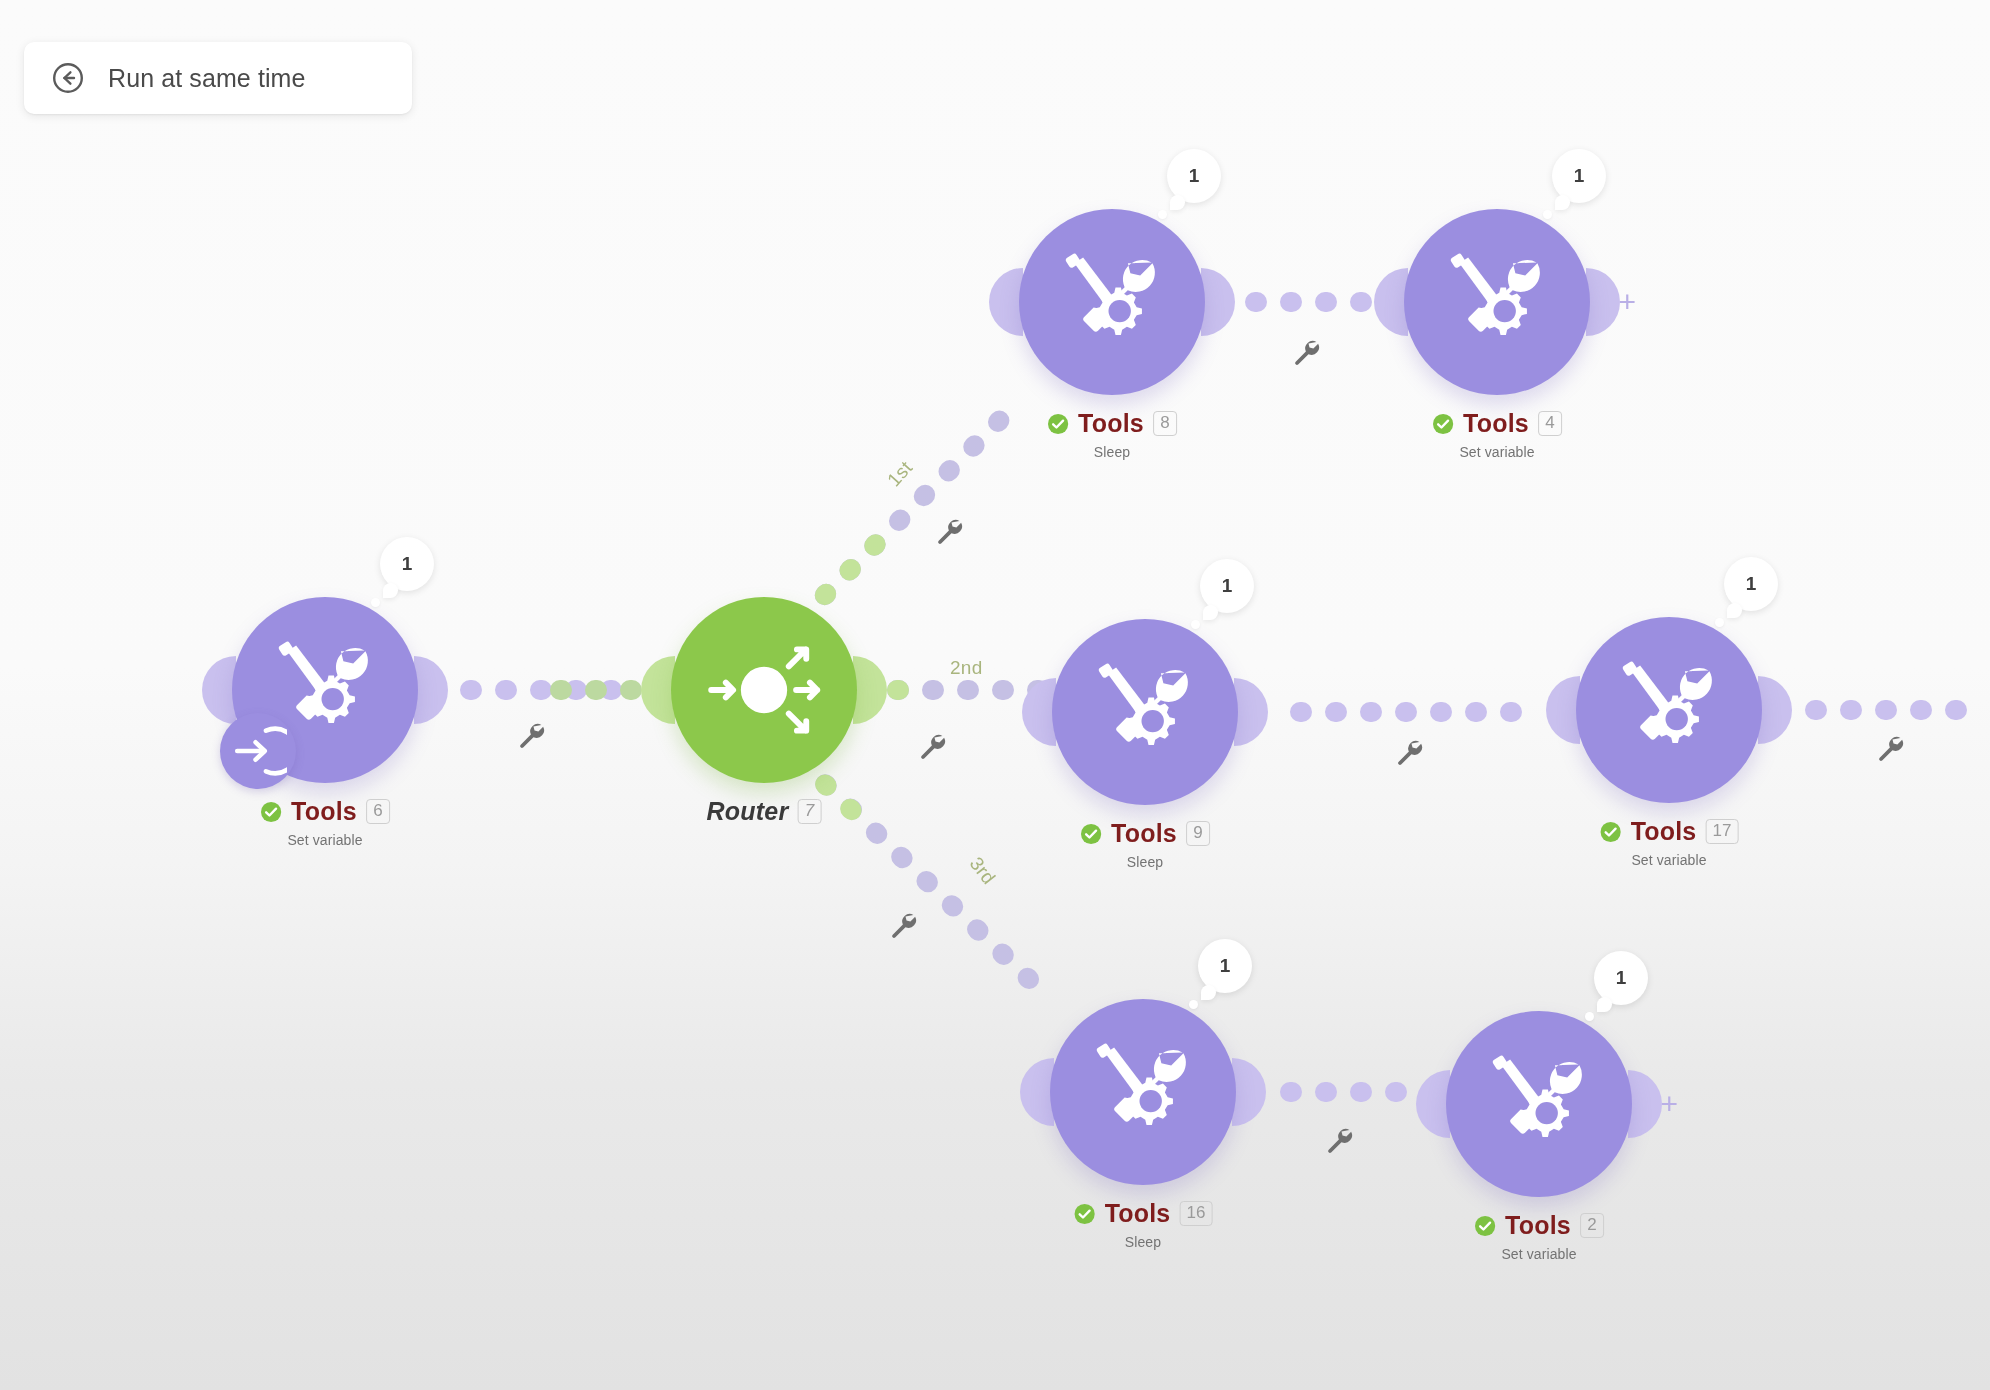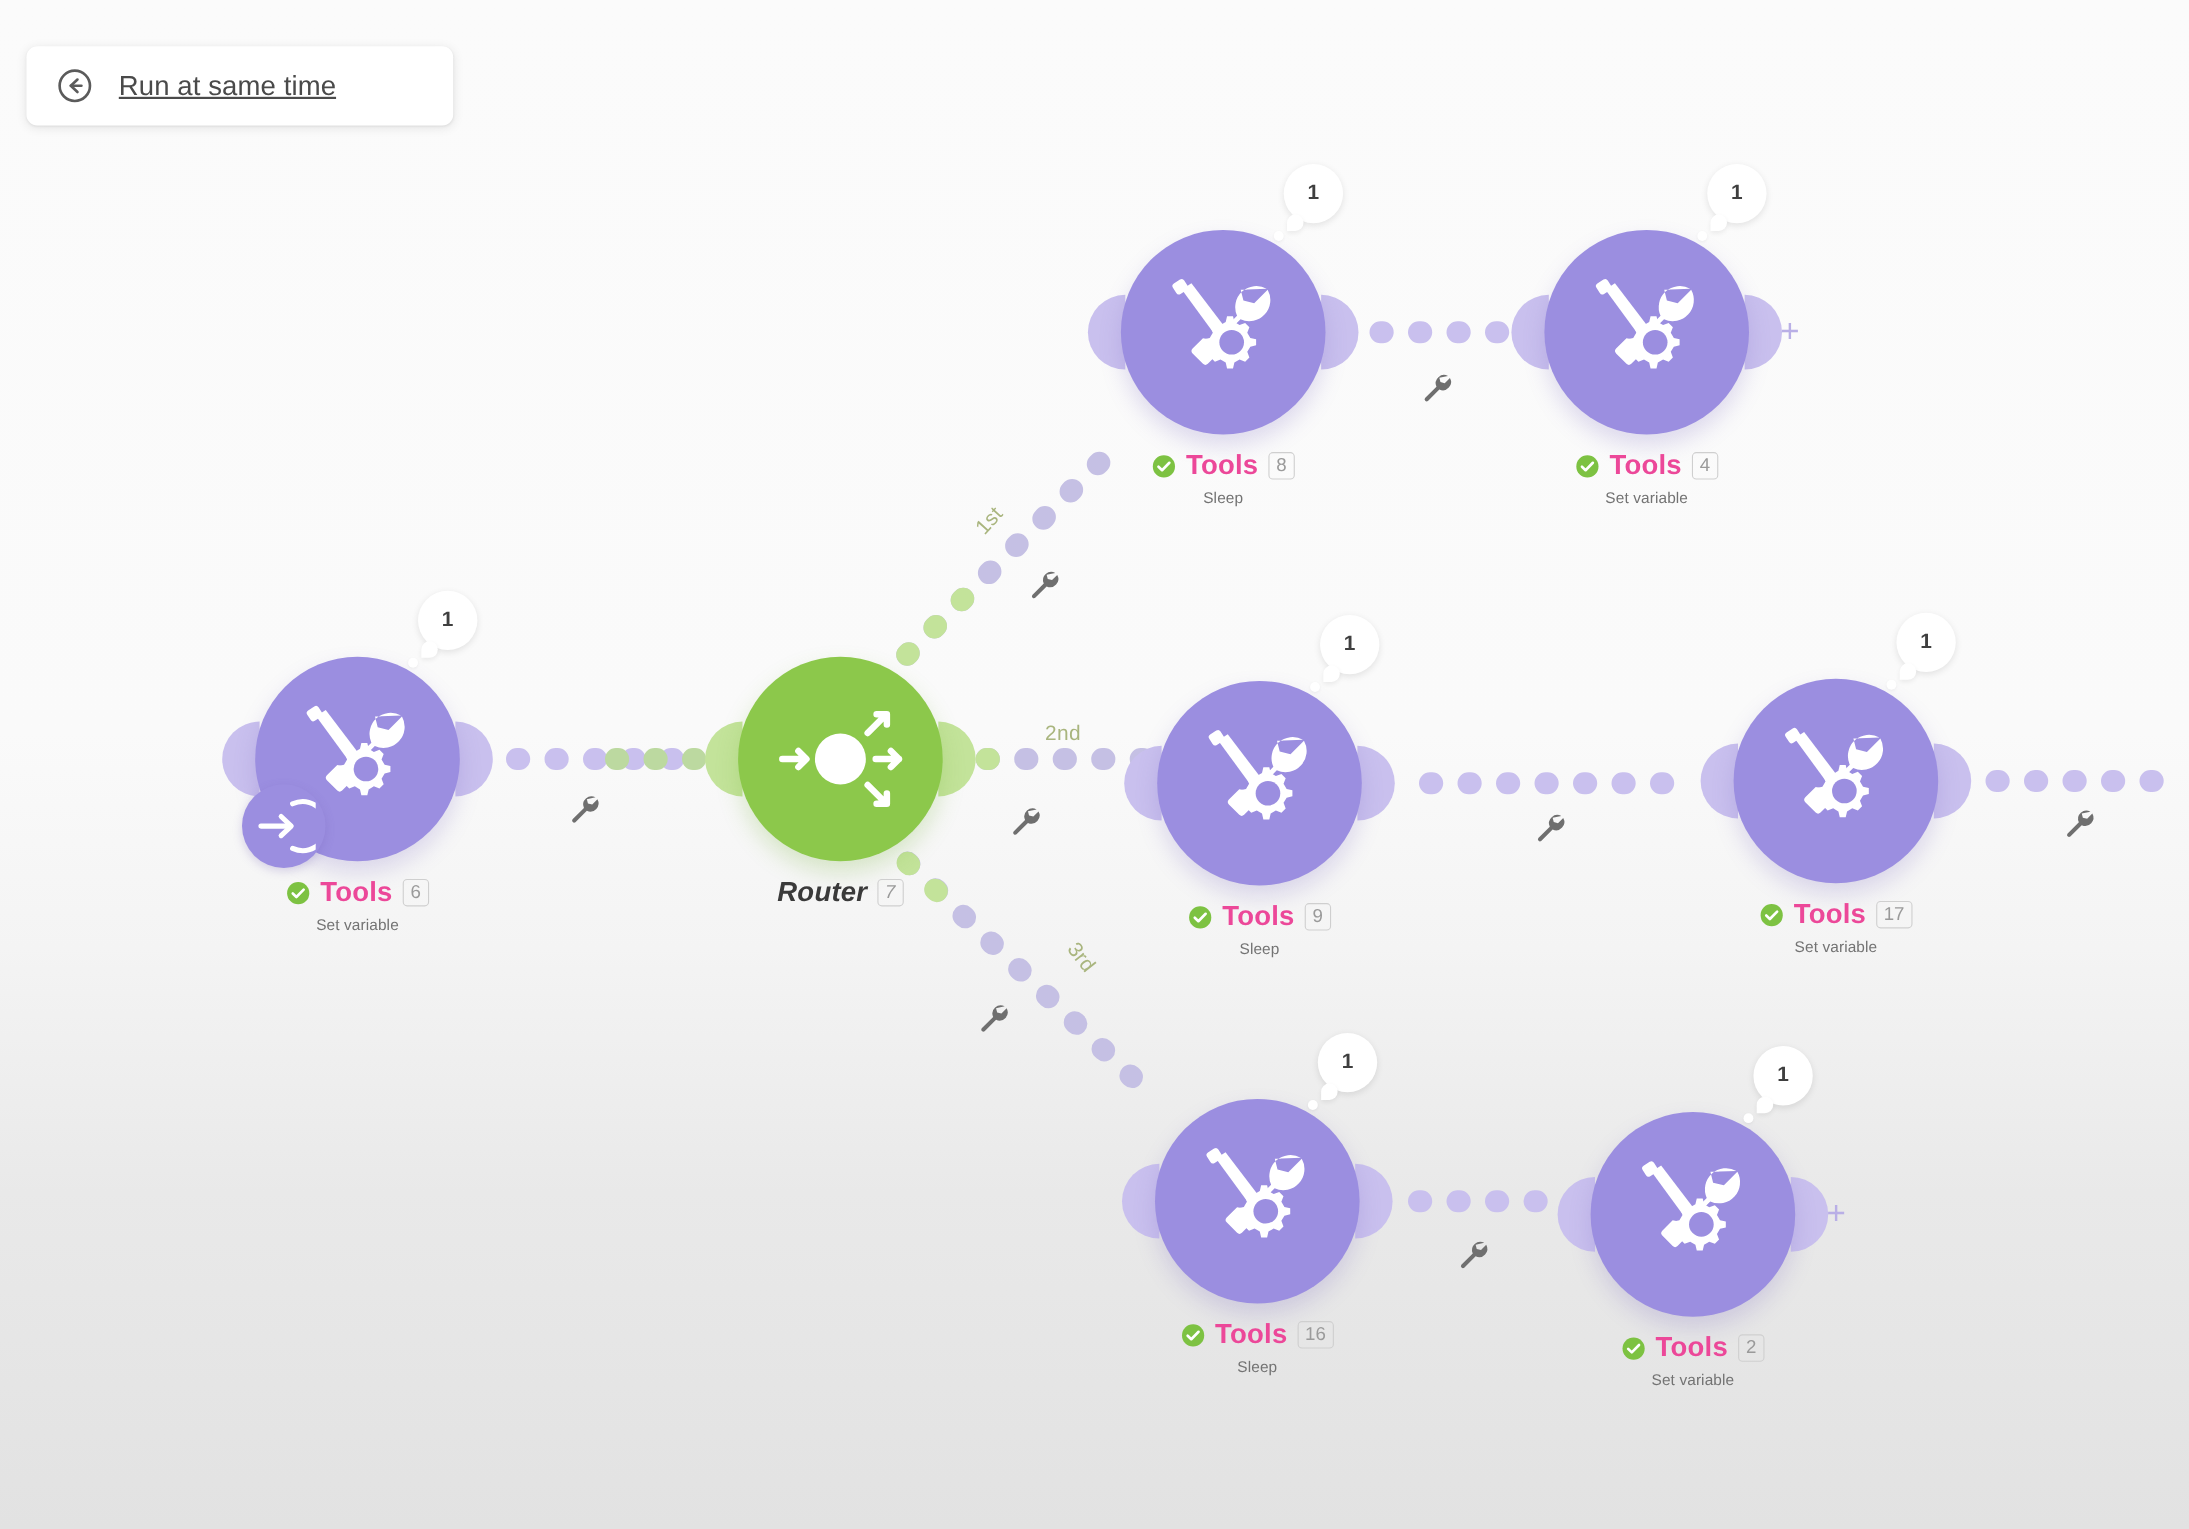--- a/index.html
+++ b/index.html
@@ -39,21 +39,20 @@
     padding: 0 26px;
     gap: 22px;
     cursor: pointer;
   }
   .back-icon { width: 36px; height: 36px; flex: 0 0 36px; display:block; }
   .topbar-title {
     font-size: 25px;
     color: #4a4a4a;
     letter-spacing: .1px;
     white-space: nowrap;
-    text-decoration: underline;
   }
 
   
   #wires {
     position: absolute;
     inset: 0;
     width: 1990px; height: 1390px;
     pointer-events: none;
   }
 
@@ -115,21 +114,21 @@
   .caption-line1 {
     display: flex;
     align-items: center;
     justify-content: center;
     gap: 9px;
   }
   .check-icon { width: 22px; height: 22px; display:block; flex:0 0 22px; }
   .mod-name {
     font-size: 25px;
     font-weight: 700;
-    color: #ec4899;
+    color: #7f1d1d;
     letter-spacing: .2px;
   }
   .module.router .mod-name {
     color: #3a3a3a;
   }
   .mod-badge {
     font-size: 17px;
     color: #9a9a9a;
     border: 1px solid #cfcfcf;
     border-radius: 4px;

